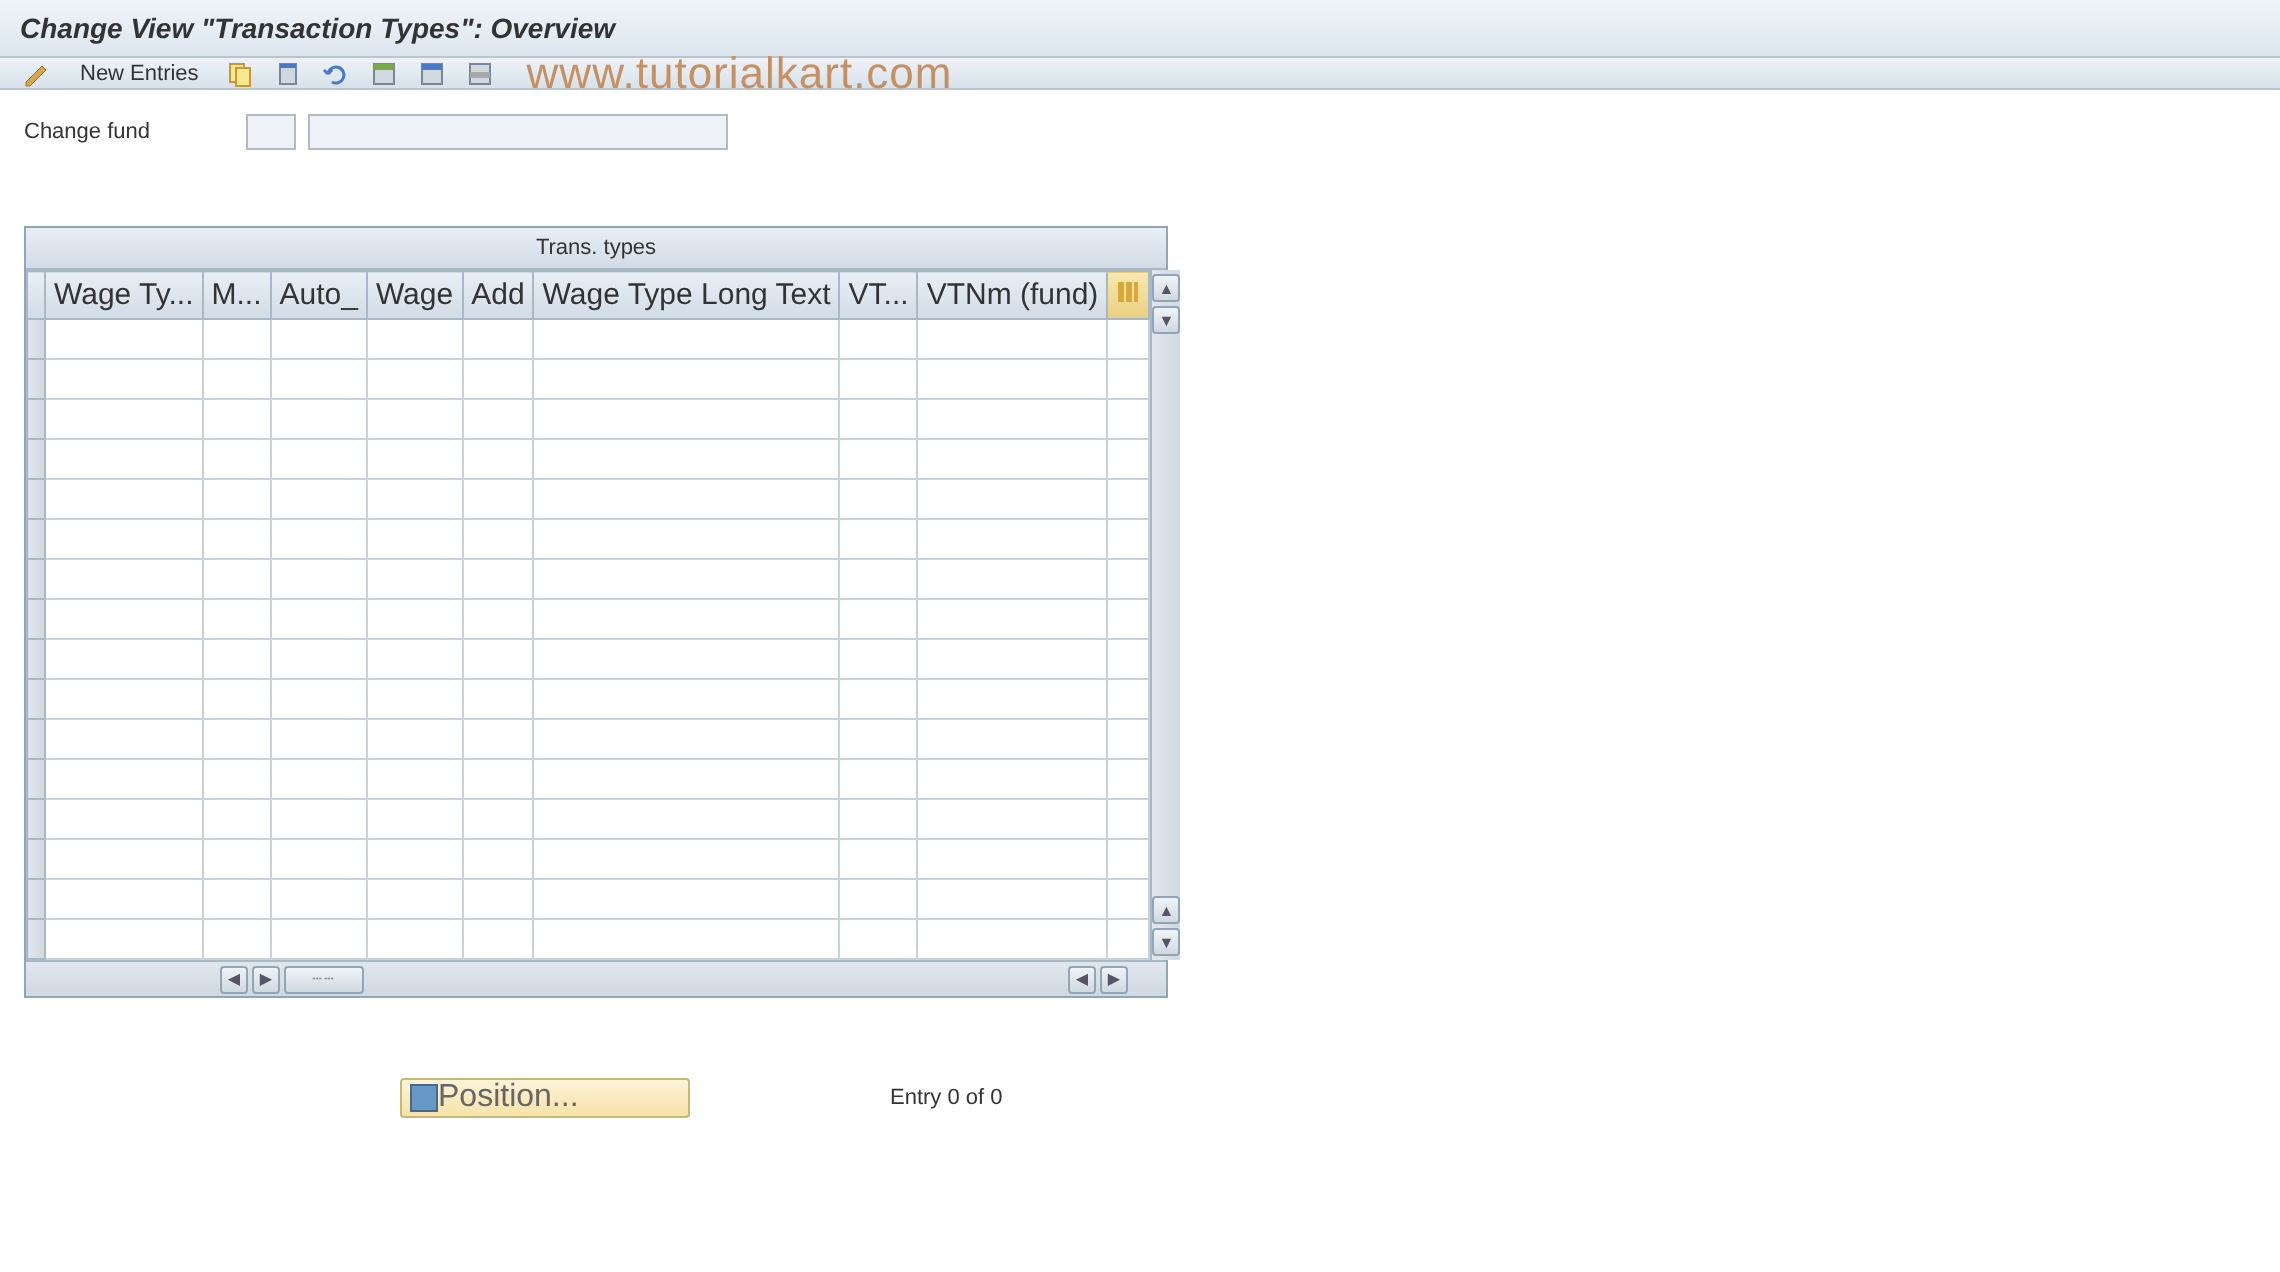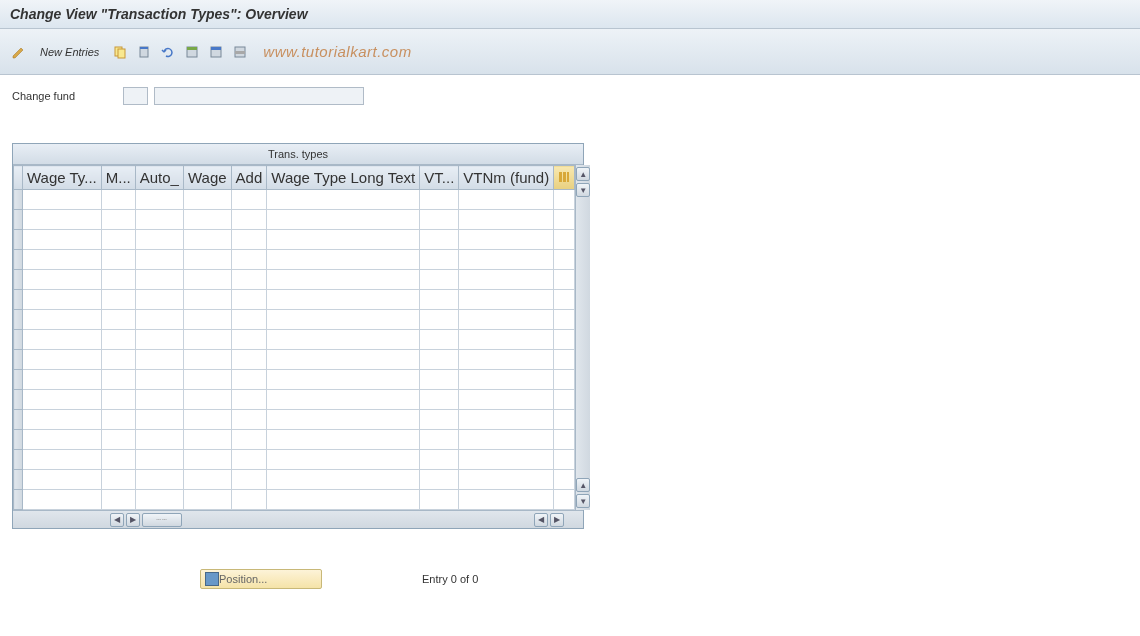--- a/index.html
+++ b/index.html
@@ -15,39 +15,38 @@
       color: #333;
     }
 
     .toolbar {
       background: linear-gradient(to bottom, #edf2f7, #d8e2eb);
       border-bottom: 1px solid #b8c4d0;
       padding: 4px 10px;
       display: flex;
       align-items: center;
       gap: 6px;
-      height: 46px;
-      font-style: italic;
+      height: 16px;
     }
 
     .toolbar .tb-icon {
       width: 18px; height: 18px;
       display: flex; align-items: center; justify-content: center;
       cursor: pointer;
     }
 
     .toolbar .new-entries {
       font-size: 11px;
       color: #333;
       padding: 0 6px;
       cursor: pointer;
     }
 
     .watermark {
-      font-size: 15px;
+      font-size: 22px;
       color: #c89060;
       margin-left: 8px;
       letter-spacing: 0.5px;
     }
 
     .form-row {
       padding: 12px 12px 8px;
       display: flex;
       align-items: center;
       gap: 6px;
@@ -161,28 +160,28 @@
 
     .footer-row {
       padding: 40px 12px 0 200px;
       display: flex;
       align-items: center;
       gap: 100px;
       font-size: 11px;
       color: #333;
     }
     .position-btn {
-      width: 122px; height: 20px;
+      width: 145px; height: 20px;
       background: linear-gradient(to bottom, #fdf3d8, #f5e3a8);
       border: 1px solid #c8b878;
       border-radius: 2px;
       display: flex; align-items: center;
       padding: 0 4px;
       cursor: pointer;
-      font-size: 11px; color: #666;
+      font-size: 16px; color: #666;
     }
     .pos-icon {
       width: 14px; height: 14px;
       background: #6898c8;
       border: 1px solid #486888;
     }
 
     th.config-col {
       background: linear-gradient(to bottom, #f8e8b0, #e8d080);
       text-align: center;

